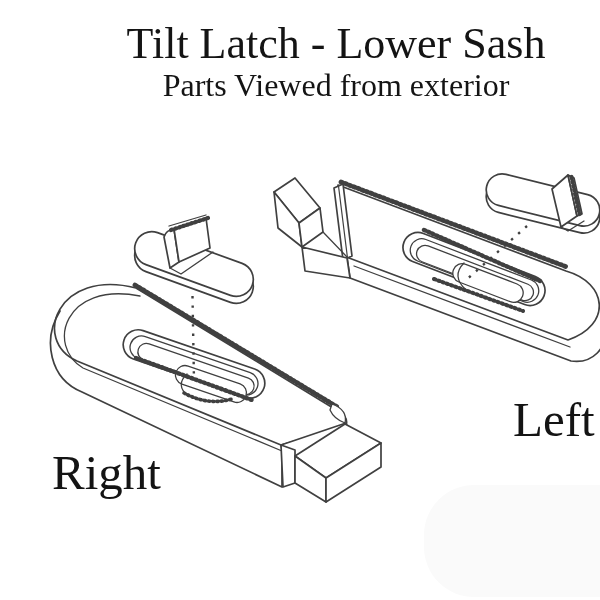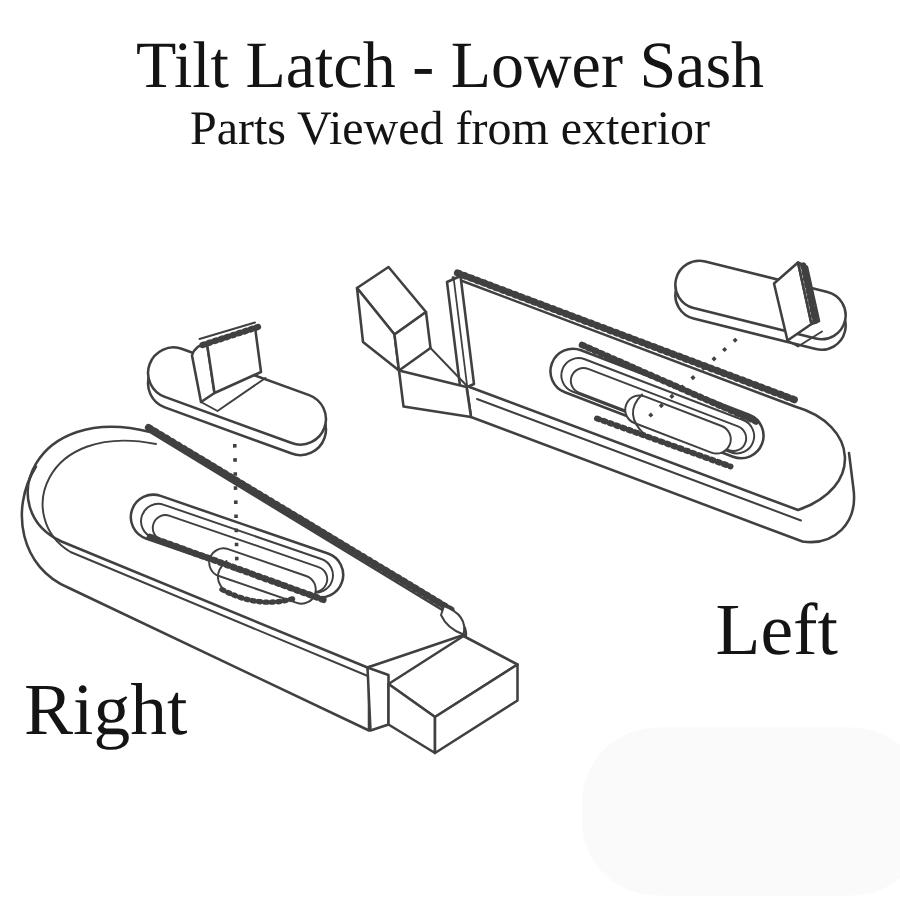--- a/index.html
+++ b/index.html
@@ -1,20 +1,20 @@
 <!DOCTYPE html>
 <html><head>
 <meta charset="utf-8">
 <style>
   html, body { margin: 0; padding: 0; }
   body {
     width: 600px; height: 600px; background: #ffffff; overflow: hidden;
     font-family: "Liberation Serif", serif;
   }
-  #stage { position: relative; width: 556px; height: 600px; }
+  #stage { position: relative; width: 556px; height: 600px; margin-left: 36px; }
   svg { display: block; }
   .title-text  { font-size: 44px; }
   .sub-text    { font-size: 32px; }
   .side-text   { font-size: 49px; }
   text { font-family: "Liberation Serif", serif; }
 </style>
 </head>
 <body>
 
 <div id="stage">

